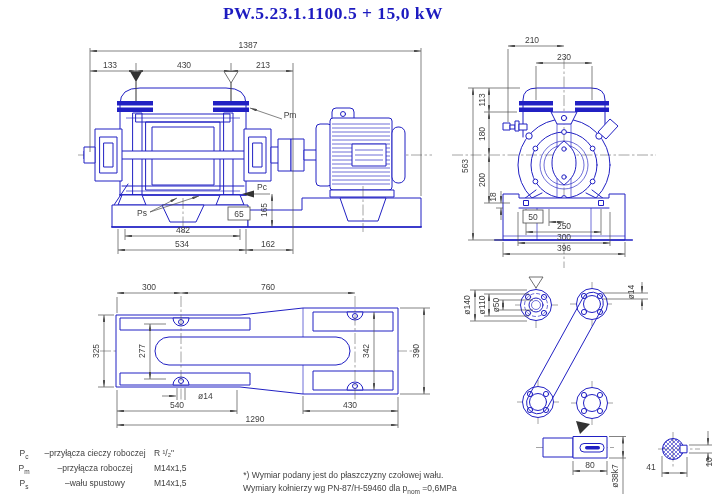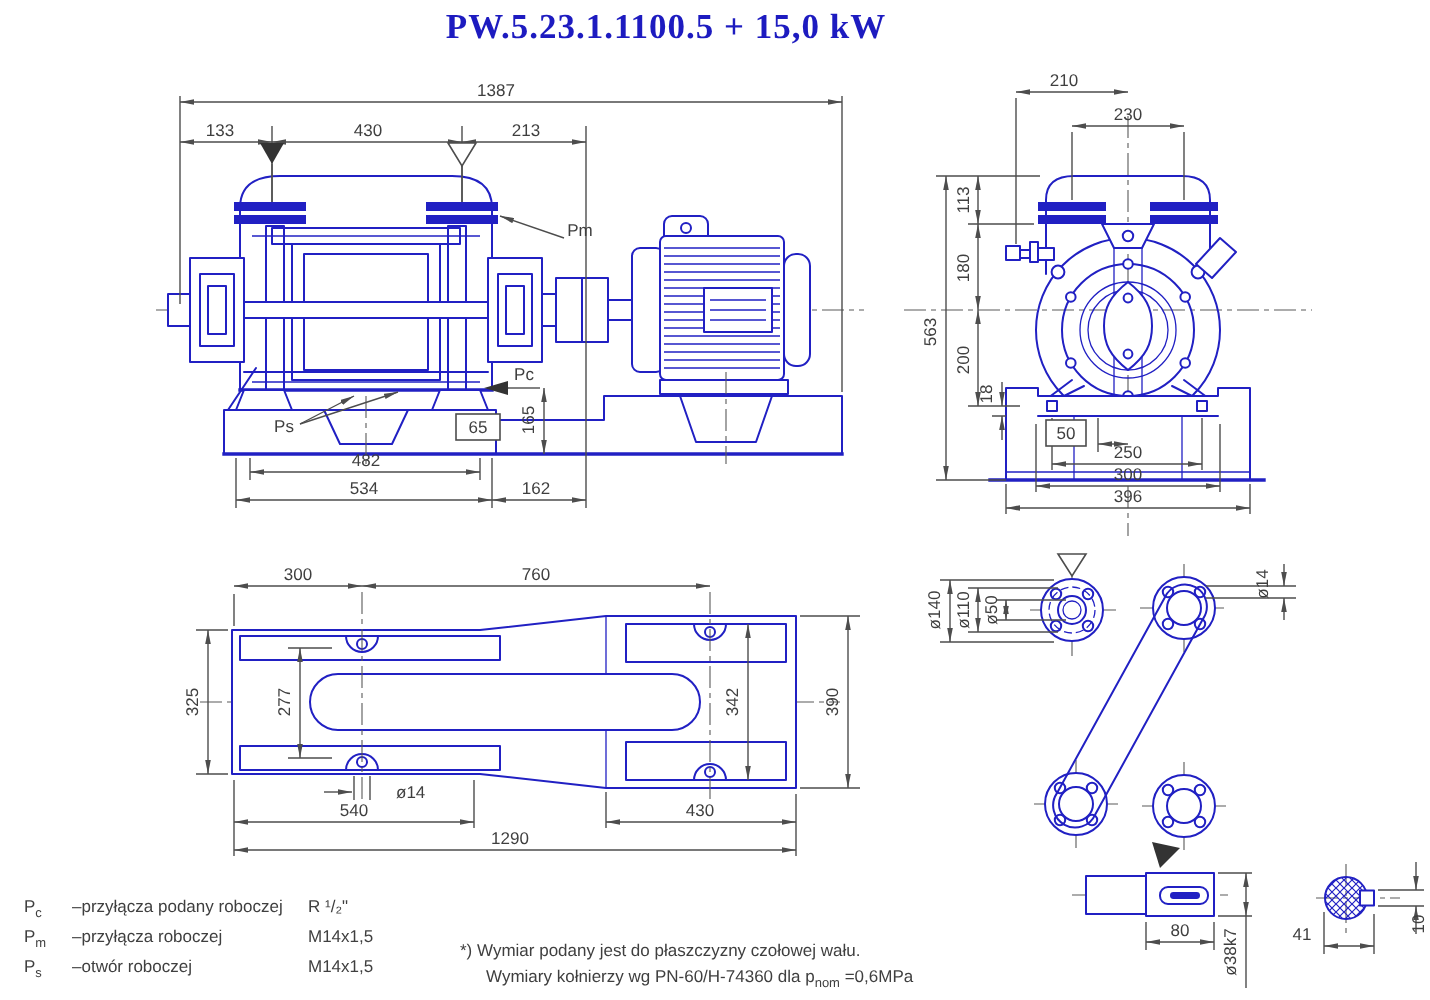--- a/index.html
+++ b/index.html
@@ -1,17 +1,17 @@
 <!DOCTYPE html>
 <html><head>
 <meta charset="utf-8">
 <style>
   html,body{margin:0;padding:0;background:#fff;}
   #stage{position:relative;width:715px;height:500px;background:#fff;overflow:hidden;
-         font-family:"Liberation Sans",sans-serif;}
+         font-family:"Liberation Sans",sans-serif;text-align:center;}
   svg{position:absolute;left:0;top:0;}
   
   .b  {fill:none;stroke:#2120c3;stroke-width:1;stroke-linejoin:round;stroke-linecap:round}
   .bw {fill:#fff;stroke:#2120c3;stroke-width:1;stroke-linejoin:round}
   .bf {fill:#2120c3;stroke:none}
   .bh {fill:none;stroke:#2120c3;stroke-width:1.7;stroke-linecap:square}
   .bt {fill:none;stroke:#2120c3;stroke-width:.65}
   
   .d  {fill:none;stroke:#4d4d4d;stroke-width:.7}
   .cl {fill:none;stroke:#5a5a5a;stroke-width:.55;stroke-dasharray:11 2.5 2.5 2.5}
@@ -371,32 +371,32 @@
       <line class="d" x1="708" y1="431" x2="708" y2="445" marker-end="url(#mE)"></line>
       <line class="d" x1="708" y1="467" x2="708" y2="453" marker-end="url(#mE)"></line>
       <text class="dt" transform="rotate(-90 712 462)" x="712" y="462">10</text>
     </g>
   </g>
 </svg>
 
   <div id="legend">
     <div class="lg-row">
       <span class="lg-sym"><span>P</span><sub>c</sub></span>
-      <span class="lg-desc">–przyłącza podany roboczej</span>
+      <span class="lg-desc">–przyłącza cieczy roboczej</span>
       <span class="lg-val">R ¹/₂"</span>
     </div>
     <div class="lg-row">
       <span class="lg-sym"><span>P</span><sub>m</sub></span>
       <span class="lg-desc">–przyłącza roboczej</span>
       <span class="lg-val">M14x1,5</span>
     </div>
     <div class="lg-row">
       <span class="lg-sym"><span>P</span><sub>s</sub></span>
-      <span class="lg-desc">–otwór roboczej</span>
+      <span class="lg-desc">–wału spustowy</span>
       <span class="lg-val">M14x1,5</span>
     </div>
   </div>
 
   <div id="note">
     <div>*) Wymiar podany jest do płaszczyzny czołowej wału.</div>
-    <div class="ind"><span>Wymiary kołnierzy wg PN-60/H-74360 dla p</span><sub>nom</sub><span> =0,6MPa</span></div>
+    <div class="ind"><span>Wymiary kołnierzy wg PN-87/H-59460 dla p</span><sub>nom</sub><span> =0,6MPa</span></div>
   </div>
 </div>
 
 </body></html>

